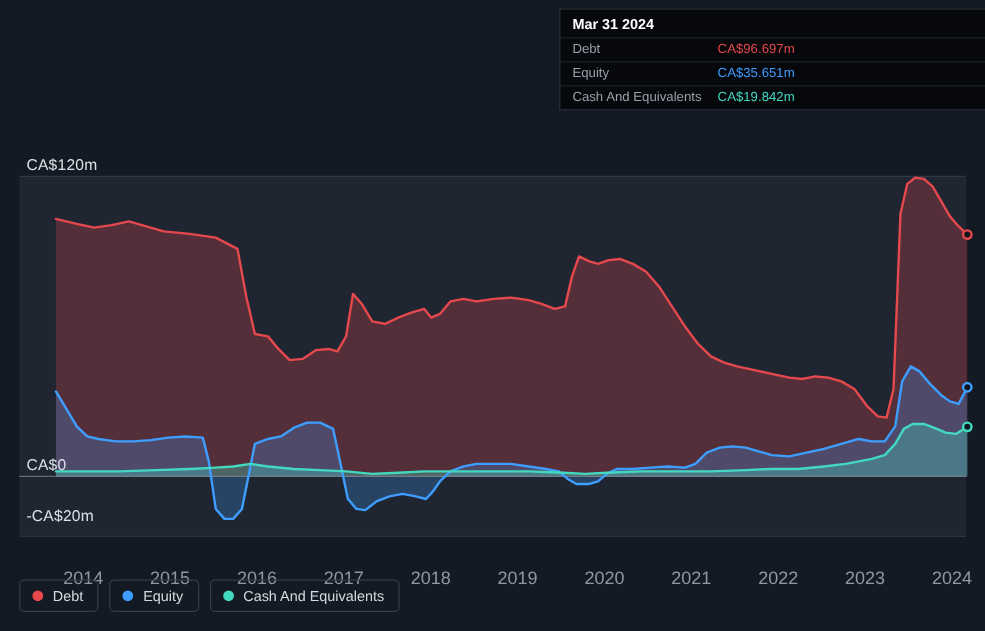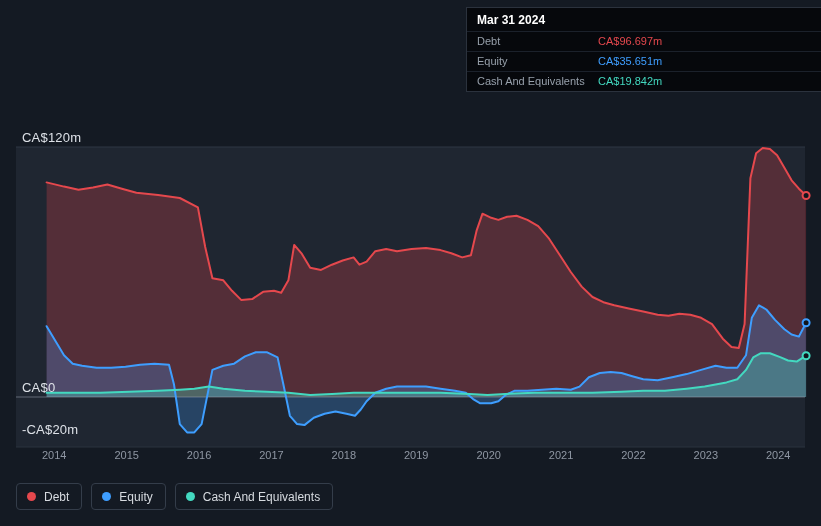--- a/index.html
+++ b/index.html
@@ -11,22 +11,22 @@
     position:relative;
   }
   .stage { position:relative; width:821px; height:526px; }
   #chart-svg { position:absolute; left:0; top:0; display:block; }
 
   .ylab {
     position:absolute; left:22px; font-size:13px; line-height:13px;
     color:#dde1e7; letter-spacing:.2px; white-space:nowrap;
   }
   .xlab {
-    position:absolute; top:449px; width:44px; text-align:left;
-    font-size:11px; color:#8f97a3; white-space:nowrap;
+    position:absolute; top:474px; width:44px; text-align:right;
+    font-size:15px; color:#8f97a3; white-space:nowrap;
   }
 
   
   .tooltip {
     position:absolute; left:466px; top:7px; width:363px;
     background:#06080c; border:1px solid #2b323d;
   }
   .tt-title { padding:5px 10px 4px 10px; font-size:12px; font-weight:bold; color:#ffffff; }
   .tt-row {
     display:flex; align-items:center;

